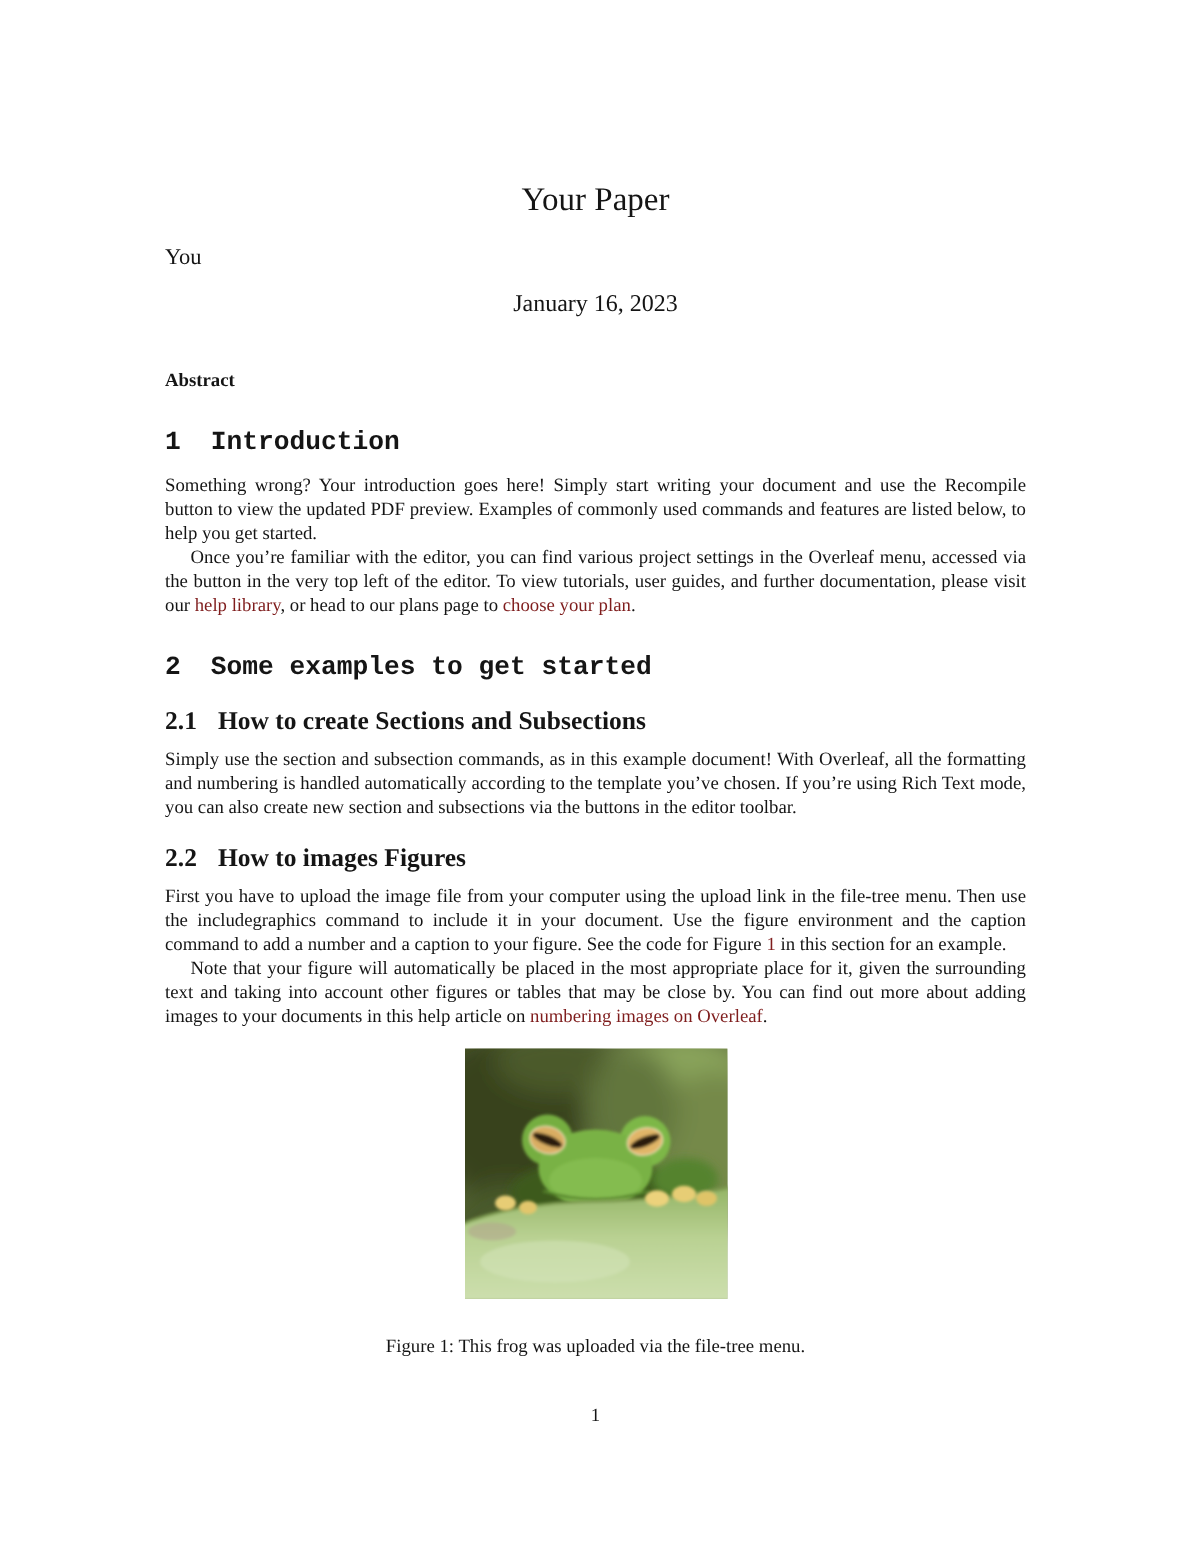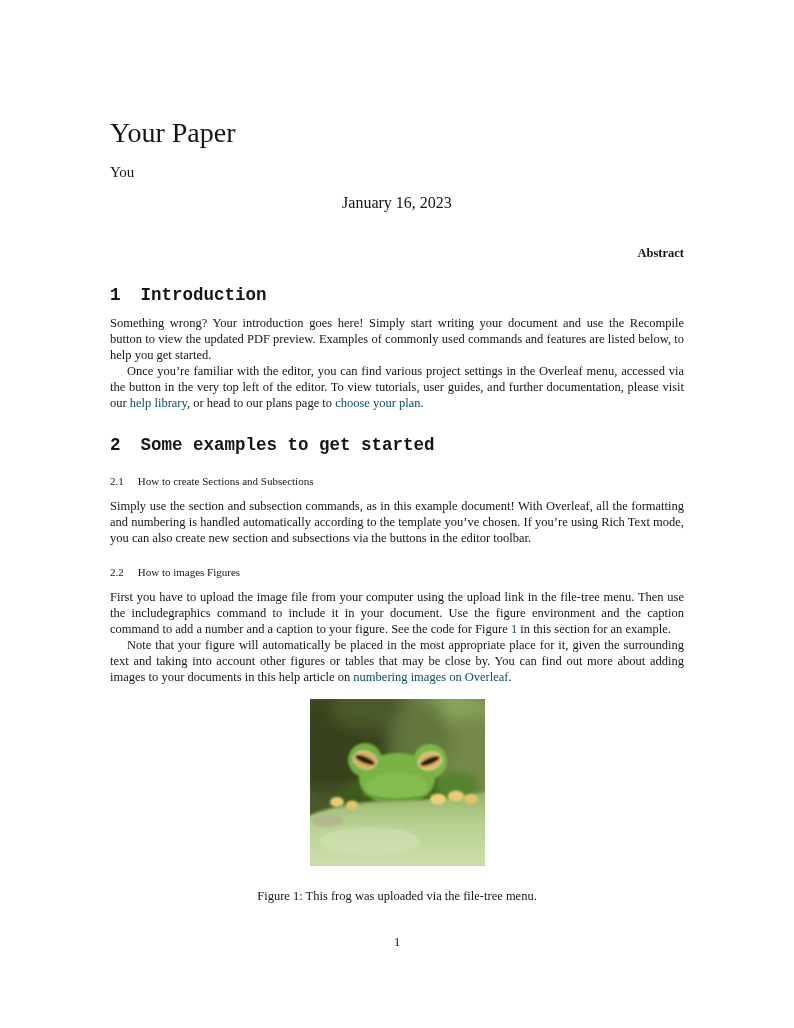--- a/index.html
+++ b/index.html
@@ -8,37 +8,37 @@
     width: 794px;
     height: 1028px;
     margin: 0 auto;
     background: #ffffff;
     box-sizing: border-box;
     padding: 120px 110px 0 110px;
     font-family: "Liberation Serif", serif;
     color: #151515;
     overflow: hidden;
   }
-  .title { font-size: 28px; font-weight: 400; text-align: left; margin: 0; line-height: 26px; }
+  .title { font-size: 22px; font-weight: 400; text-align: center; margin: 0; line-height: 26px; }
   .author { font-size: 15px; text-align: left; margin-top: 17px; line-height: 18px; }
   .date   { font-size: 16px; text-align: center; margin-top: 13px; line-height: 18px; }
-  .abstract-heading { font-size: 12.5px; font-weight: bold; text-align: right; margin-top: 34px; line-height: 15px; }
+  .abstract-heading { font-size: 12.5px; font-weight: bold; text-align: left; margin-top: 34px; line-height: 15px; }
   .abstract-text { font-size: 12.5px; margin-top: 5px; padding-left: 42px; padding-right: 42px; line-height: 16px; }
   .sec-heading { font-size: 17.5px; font-weight: bold; margin: 24px 0 10px 0; line-height: 21px; font-family: Liberation Mono, monospace; }
   .sec-heading .sec-num { display: inline-block; margin-right: 20px; }
-  .subsec-heading { font-size: 11px; font-weight: normal; margin: 16px 0 9px 0; line-height: 18px; }
+  .subsec-heading { font-size: 17px; font-weight: bold; margin: 16px 0 9px 0; line-height: 18px; }
   .subsec-heading .sec-num { display: inline-block; margin-right: 14px; }
   p.body-par {
     font-size: 12.5px;
     line-height: 15.9px;
     text-align: justify;
     margin: 0;
   }
   p.body-par.indent { text-indent: 17px; }
-  a.doc-link { color: #0c4a6e; text-decoration: none; cursor: pointer; }
+  a.doc-link { color: #7f1d1d; text-decoration: none; cursor: pointer; }
   .figure-wrap { text-align: center; margin-top: 13px; }
   .figure-image { display: inline-block; width: 175px; height: 167px; line-height: 0; }
   .figure-caption { font-size: 12.5px; text-align: center; margin-top: 18px; line-height: 16px; }
   .page-number { font-size: 12.5px; text-align: center; margin-top: 30px; line-height: 16px; }
 </style>
 </head>
 <body>
 
 <div class="page">
 

